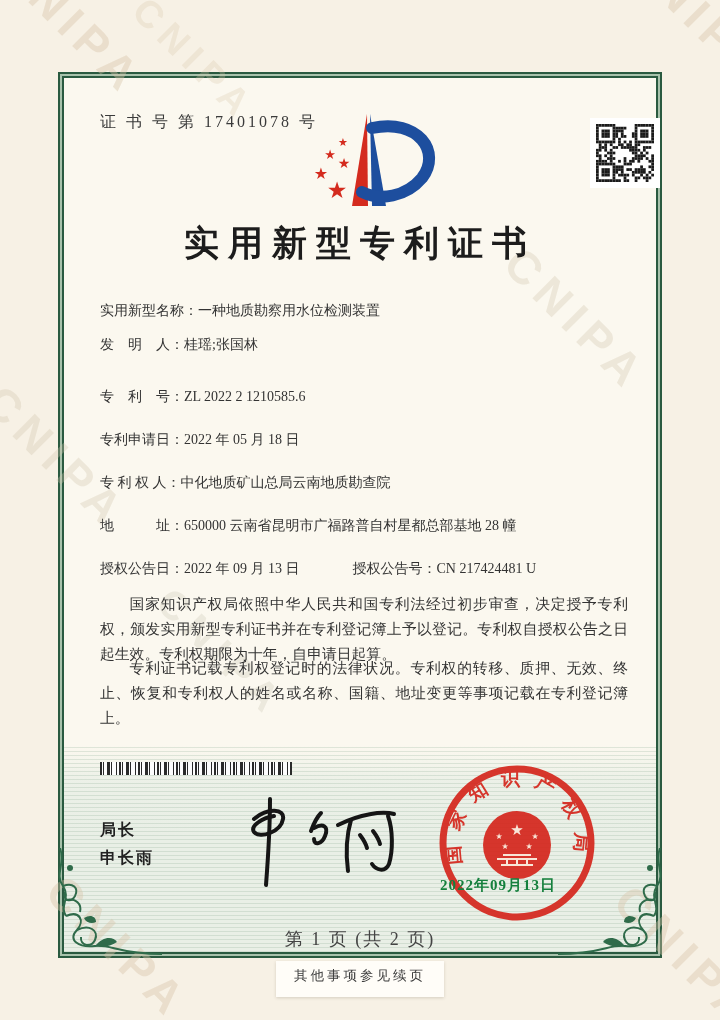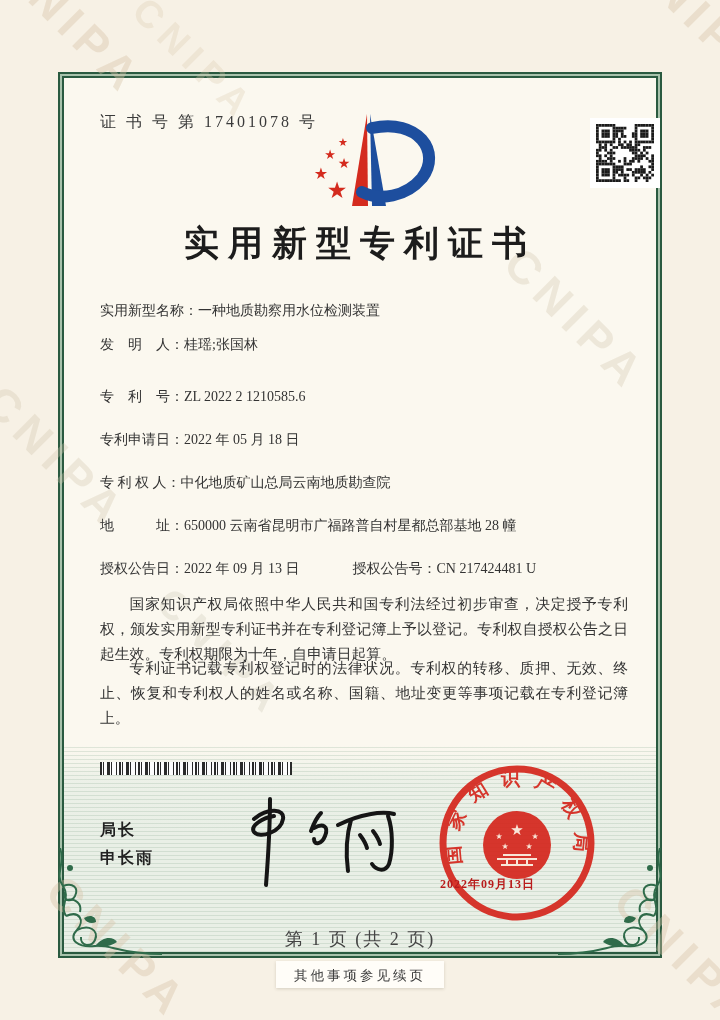--- a/index.html
+++ b/index.html
@@ -40,28 +40,28 @@
     font-size:35px;font-weight:bold;letter-spacing:9px;color:#1c1c1c;
   }
   .row{left:100px;width:530px;font-size:14px;color:#333;white-space:nowrap;}
   .para{
     left:100px;width:528px;font-size:14.8px;line-height:25px;color:#333;
     text-align:justify;text-indent:2em;
   }
   .pgnum{left:0;right:0;top:927px;text-align:center;font-size:18px;color:#444;letter-spacing:2px;}
   .note{
     left:50%;top:961px;transform:translateX(-50%);
-    background:#fffdf8;padding:6px 18px 3px;font-size:13.5px;letter-spacing:3px;color:#3b3b3b;
+    background:#fffdf8;padding:6px 18px 12px;font-size:13.5px;letter-spacing:3px;color:#3b3b3b;
     box-shadow:0 1px 3px rgba(60,50,30,0.18);
   }
   .signer{left:100px;font-family:"Liberation Sans","DejaVu Sans",sans-serif;
     font-weight:bold;font-size:16px;color:#222;letter-spacing:2px;}
   .seal-date{
     left:440px;top:876px;width:160px;
-    font-size:12px;font-weight:bold;color:#b91c1c;letter-spacing:1px;white-space:nowrap;
+    font-size:15px;font-weight:bold;color:#15803d;letter-spacing:1px;white-space:nowrap;
   }
   .barcode{
     left:100px;top:762px;width:192px;height:13px;
     background:repeating-linear-gradient(90deg,
       #2b2b2b 0 2px,#fdfdfd 2px 3px,#2b2b2b 3px 4px,#fdfdfd 4px 7px,
       #2b2b2b 7px 10px,#fdfdfd 10px 11px,#2b2b2b 11px 12px,#fdfdfd 12px 16px,
       #2b2b2b 16px 17px,#fdfdfd 17px 19px);
   }
   svg{display:block;}
 </style>

